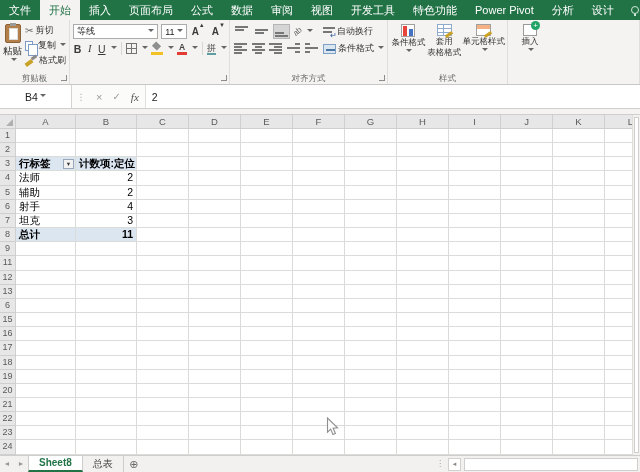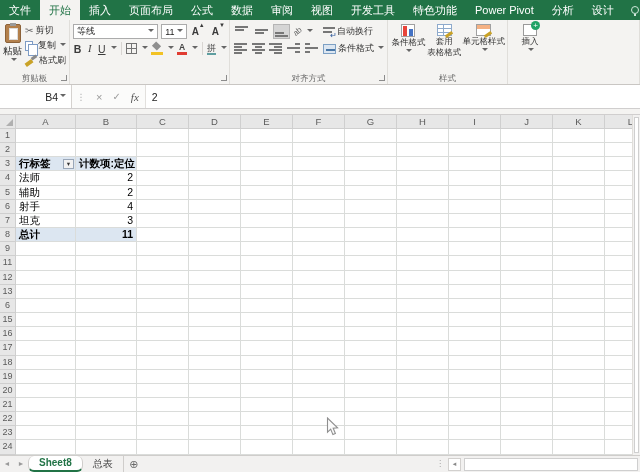--- a/index.html
+++ b/index.html
@@ -97,21 +97,21 @@
   .tbic::after,.csic::after{content:"";position:absolute;right:-2px;bottom:-1px;width:8px;height:3px;background:#c9a227;transform:rotate(-35deg);}
   .csic{width:15px;height:12px;border:1px solid #a0a0a0;background:linear-gradient(#f4b183,#f4b183) 0 0/100% 4px no-repeat,#fff;position:relative;}
 
   
   .g-cells{flex:1;overflow:hidden;}
   .insic{width:14px;height:12px;border:1px solid #9a9a9a;background:#fff;position:relative;}
   .insic::after{content:"+";position:absolute;right:-4px;top:-4px;width:9px;height:9px;background:#21a366;color:#fff;border-radius:50%;font-size:8px;line-height:9px;text-align:center;}
 
   
   .fbar{height:24px;background:#fbfbfa;border-bottom:1px solid #d0cece;display:flex;align-items:stretch;}
-  .namebox{width:72px;background:#fff;border-right:1px solid #d5d2cf;display:flex;align-items:center;justify-content:flex-end;padding:0 5px;font-size:10.5px;color:#222;}
+  .namebox{width:72px;background:#fff;border-right:1px solid #d5d2cf;display:flex;align-items:center;justify-content:center;padding:0 5px;font-size:10.5px;color:#222;}
   .fsplit{width:18px;display:flex;align-items:center;justify-content:center;color:#b0b0b0;font-size:9px;}
   .fbtns{display:flex;align-items:center;gap:10px;padding:0 6px;border-right:1px solid #e2e0dd;}
   .fx-x{color:#9b9b9b;font-size:11px;}
   .fx-ok{color:#9b9b9b;font-size:10px;}
   .fx-fx{color:#555;font-size:11px;font-style:italic;font-family:"Liberation Serif",serif;}
   .fvalue{flex:1;background:#fff;display:flex;align-items:center;padding:0 6px;font-size:10.5px;color:#222;}
   .spacer{height:6px;background:var(--ribbonbg);border-bottom:1px solid #d0cece;}
 
   
   .gridwrap{position:relative;height:340px;overflow:hidden;background:#fff;}
@@ -125,21 +125,21 @@
   .cell.num{text-align:right;}
   .cell.pvh,.cell.pvt{background:var(--pvblue);font-weight:bold;}
   .fbtn{position:absolute;right:1px;top:1.5px;width:11px;height:10px;background:#f2f2f2;border:1px solid #9aa7b8;font-size:5.5px;line-height:9px;text-align:center;color:#333;}
   .vscroll{position:absolute;top:0;right:0;bottom:0;width:8px;background:#f2f1f0;border-left:1px solid #e0deda;}
   .vthumb{position:absolute;left:1px;right:1px;top:2px;bottom:2px;background:#fff;border:1px solid #cfcfcf;}
 
   
   .sheetbar{height:17px;background:#f2f1f0;border-top:1px solid #cfcdcb;display:flex;align-items:stretch;position:relative;font-size:10px;}
   .snav{width:14px;text-align:center;line-height:16px;color:#9a9a9a;font-size:7px;}
   .stab{padding:0 10px;line-height:16px;color:#444;border-right:1px solid #cfcdcb;white-space:nowrap;}
-  .stab.on{background:#fff;color:var(--green);font-weight:bold;border-left:1px solid #cfcdcb;border-bottom:2px solid var(--green);line-height:14px;border-radius:6px;}
+  .stab.on{background:#fff;color:var(--green);font-weight:bold;border-left:1px solid #cfcdcb;border-bottom:2px solid var(--green);line-height:14px;}
   .addsheet{width:20px;text-align:center;line-height:16px;color:#6a6a6a;font-size:11px;}
   .splitdots{position:absolute;left:436px;top:0;line-height:16px;color:#a0a0a0;font-size:8px;}
   .hsl{position:absolute;left:448px;top:2px;width:13px;height:13px;background:#fff;border:1px solid #d2d0ce;color:#8a8a8a;font-size:6px;line-height:11px;text-align:center;}
   .hstrack{position:absolute;left:462px;right:0;top:2px;height:13px;background:#f2f1f0;}
   .hsthumb{position:absolute;left:2px;right:2px;top:0;height:13px;background:#fff;border:1px solid #cfcfcf;}
 
   .cursor{position:absolute;left:326px;top:302px;pointer-events:none;}
 </style>
 </head>
 <body>

